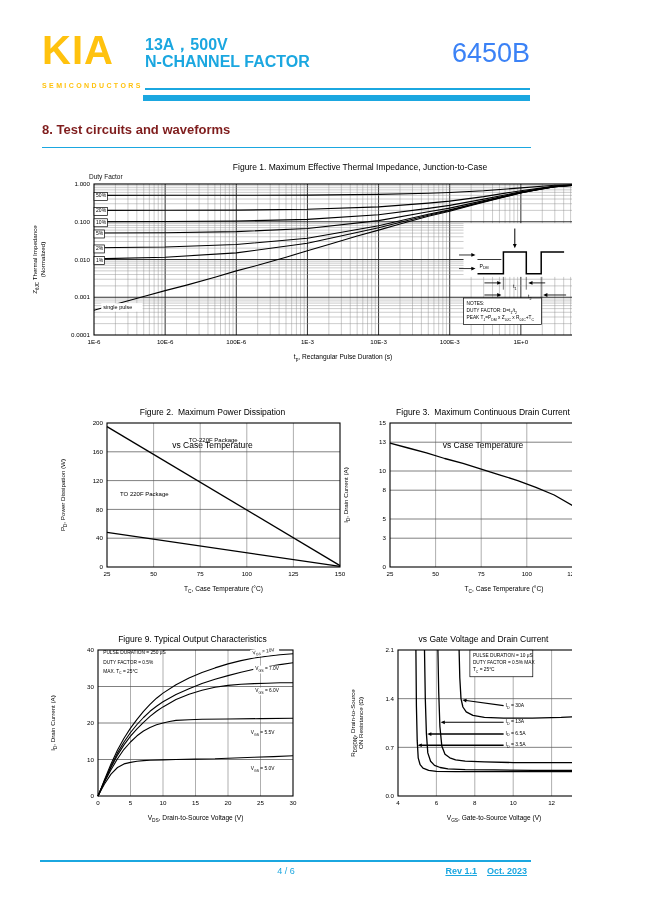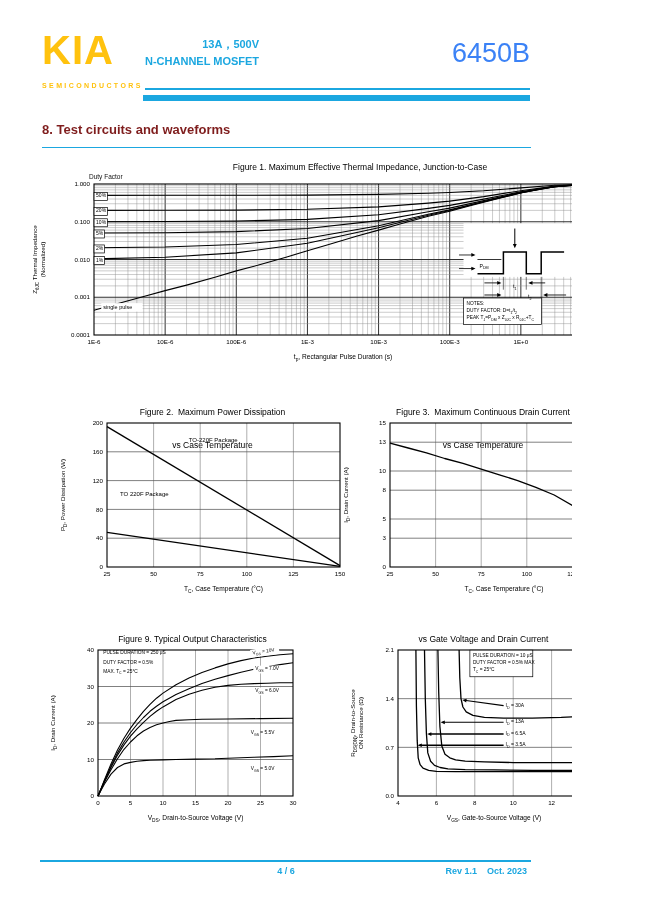--- a/index.html
+++ b/index.html
@@ -1,49 +1,49 @@
 <!DOCTYPE html>
 <html><head>
 <meta charset="utf-8">
 <style>
   html,body{margin:0;padding:0;background:#fff;}
   .page{position:relative;width:572px;height:917px;background:#fff;overflow:hidden;
         font-family:"Liberation Sans",sans-serif;color:#000;}
   .abs{position:absolute;}
   .logo{left:42px;top:28px;font-size:40px;font-weight:800;letter-spacing:1px;color:#FFC20E;line-height:44px;}
   .logo-sub{left:42px;top:82px;font-size:7px;font-weight:700;letter-spacing:2.4px;color:#FFC20E;}
-  .prod{left:145px;top:36px;font-size:11px;font-weight:700;color:#1BA7E0;line-height:17px;text-align:right;}
+  .prod{left:145px;top:36px;font-size:16px;font-weight:700;color:#1BA7E0;line-height:17px;}
   .part{right:42px;top:38px;font-size:27px;font-weight:500;color:#3b82f6;}
   .rule-thin{left:145px;right:42px;top:88px;height:1.5px;background:#1BA7E0;}
   .rule-thick{left:143px;right:42px;top:95px;height:6px;background:#1BA7E0;}
   .section-title{left:42px;top:122px;font-size:13px;font-weight:600;color:#7f1d1d;}
   .section-rule{left:42px;right:41px;top:147px;height:1px;background:#1BA7E0;}
   .fig{position:absolute;}
   .fig svg{position:absolute;left:0;}
   .fig-title{font-size:8.5px;font-weight:normal;line-height:11px;text-align:center;white-space:pre;color:#000;}
   .duty{position:absolute;left:62px;top:11px;font-size:6.5px;color:#111;}
   #fig1 .fig-title{margin-left:70px;}
   #fig2 .fig-title{margin-left:25px;}
   #fig4 .fig-title{margin-left:25px;}
   #fig5 .fig-title{margin-left:15px;}
   .footer-rule{left:40px;right:41px;top:860px;height:1.5px;background:#1BA7E0;}
-  .page-num{left:0;right:0;top:866px;text-align:center;font-size:9px;font-weight:700;color:#1BA7E0;}
-  .rev{right:45px;top:866px;font-size:9px;font-weight:700;color:#1BA7E0;white-space:pre;}
+  .page-num{left:0;right:0;top:866px;text-align:center;font-size:9px;font-weight:400;color:#1BA7E0;}
+  .rev{right:45px;top:866px;font-size:9px;font-weight:700;color:#1BA7E0;white-space:pre;text-decoration:underline;}
   .rev span{margin-left:10px;}
 </style>
 </head>
 <body>
 
 <div class="page">
 
   <div class="abs logo">KIA</div>
   <div class="abs logo-sub">SEMICONDUCTORS</div>
   <div class="abs prod">
     <div>13A，500V</div>
-    <div>N-CHANNEL MOSFET</div>
+    <div>N-CHANNEL FACTOR</div>
   </div>
   <div class="abs part">6450B</div>
   <div class="abs rule-thin"></div>
   <div class="abs rule-thick"></div>
 
   <div class="abs section-title">8. Test circuits and waveforms</div>
   <div class="abs section-rule"></div>
 
   <section class="fig" id="fig1" style="left:27px;top:162px;width:596px;height:232px">
     <div class="fig-title">Figure 1. Maximum Effective Thermal Impedance, Junction-to-Case</div>

